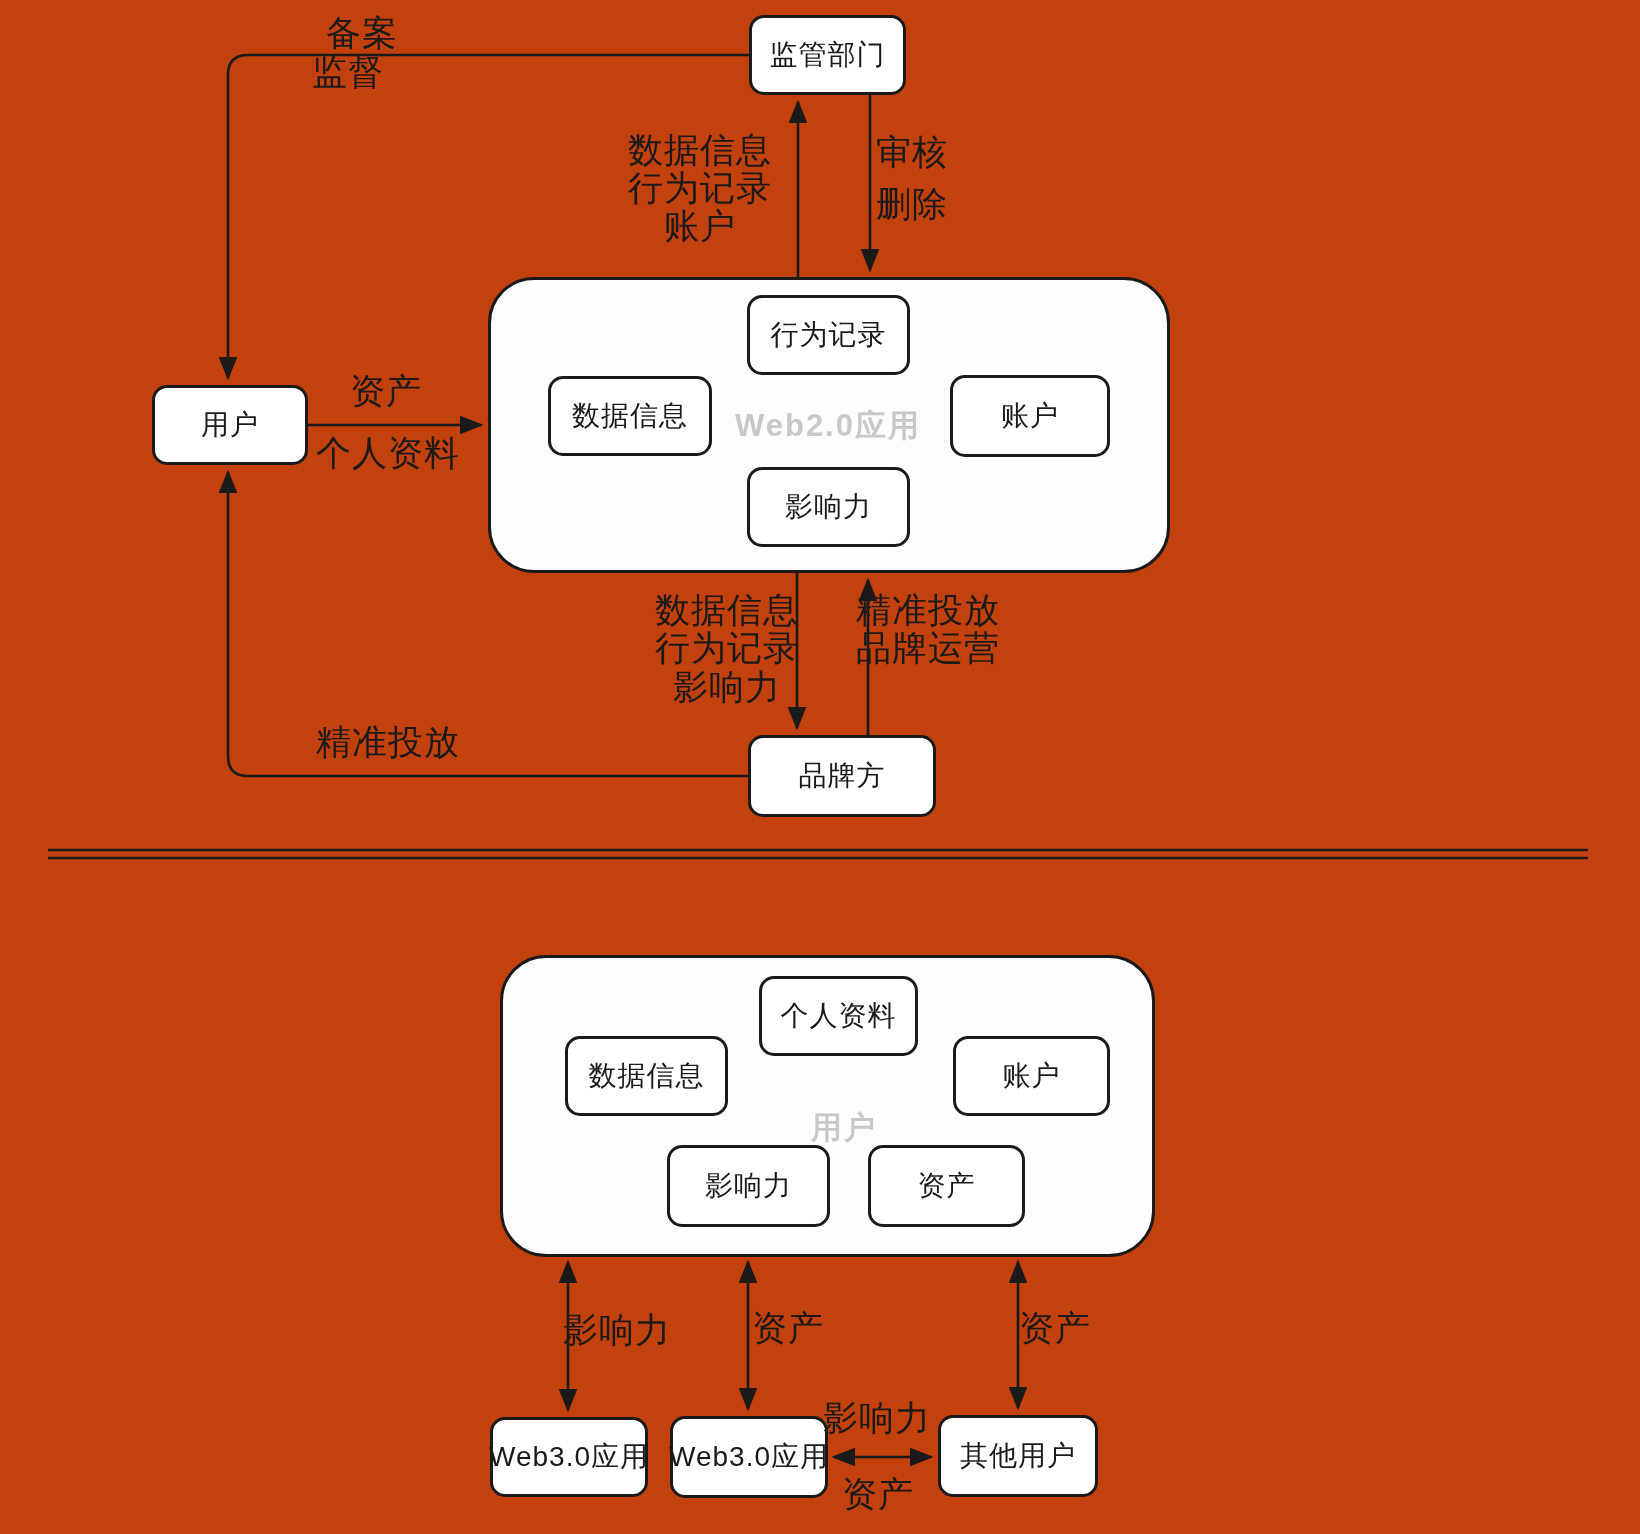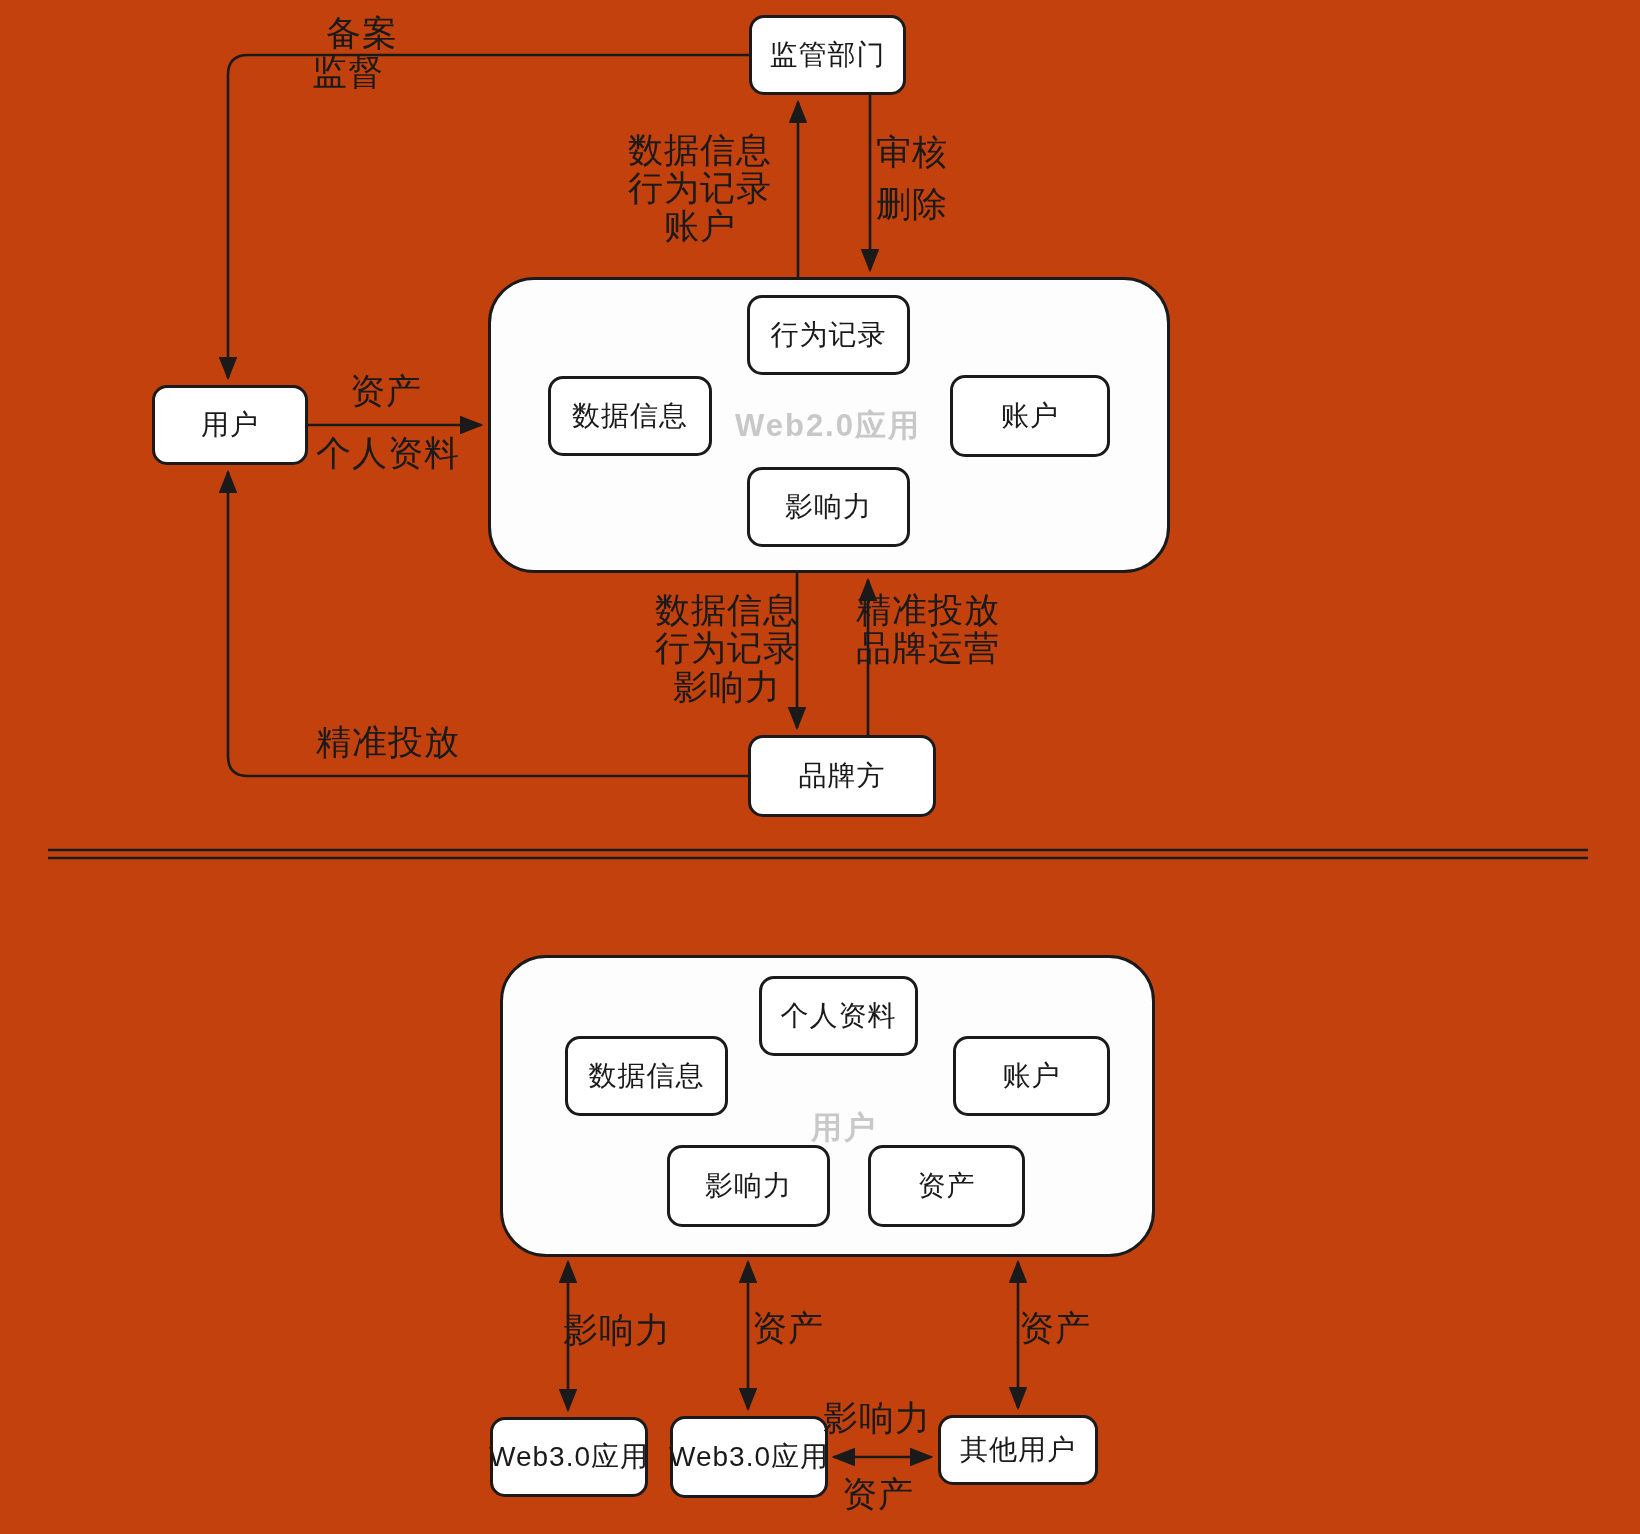--- a/index.html
+++ b/index.html
@@ -149,21 +149,21 @@
   <div class="node" style="left:953px; top:1036px; width:157px; height:80px;">账户</div>
 
   <div class="node" style="left:667px; top:1145px; width:163px; height:82px;">影响力</div>
 
   <div class="node" style="left:868px; top:1145px; width:157px; height:82px;">资产</div>
 
   <div class="node" style="left:490px; top:1417px; width:158px; height:80px;">Web3.0应用</div>
 
   <div class="node" style="left:670px; top:1416px; width:158px; height:82px;">Web3.0应用</div>
 
-  <div class="node" style="left:938px; top:1415px; width:160px; height:70px;">其他用户</div>
+  <div class="node" style="left:938px; top:1415px; width:160px; height:82px;">其他用户</div>
 
   <div class="edge-label" style="left:617px; top:1330px;">影响力</div>
   <div class="edge-label" style="left:788px; top:1328px;">资产</div>
   <div class="edge-label" style="left:1055px; top:1328px;">资产</div>
   <div class="edge-label" style="left:877px; top:1418px;">影响力</div>
   <div class="edge-label" style="left:878px; top:1494px;">资产</div>
 
 </div>
 
 </body></html>

